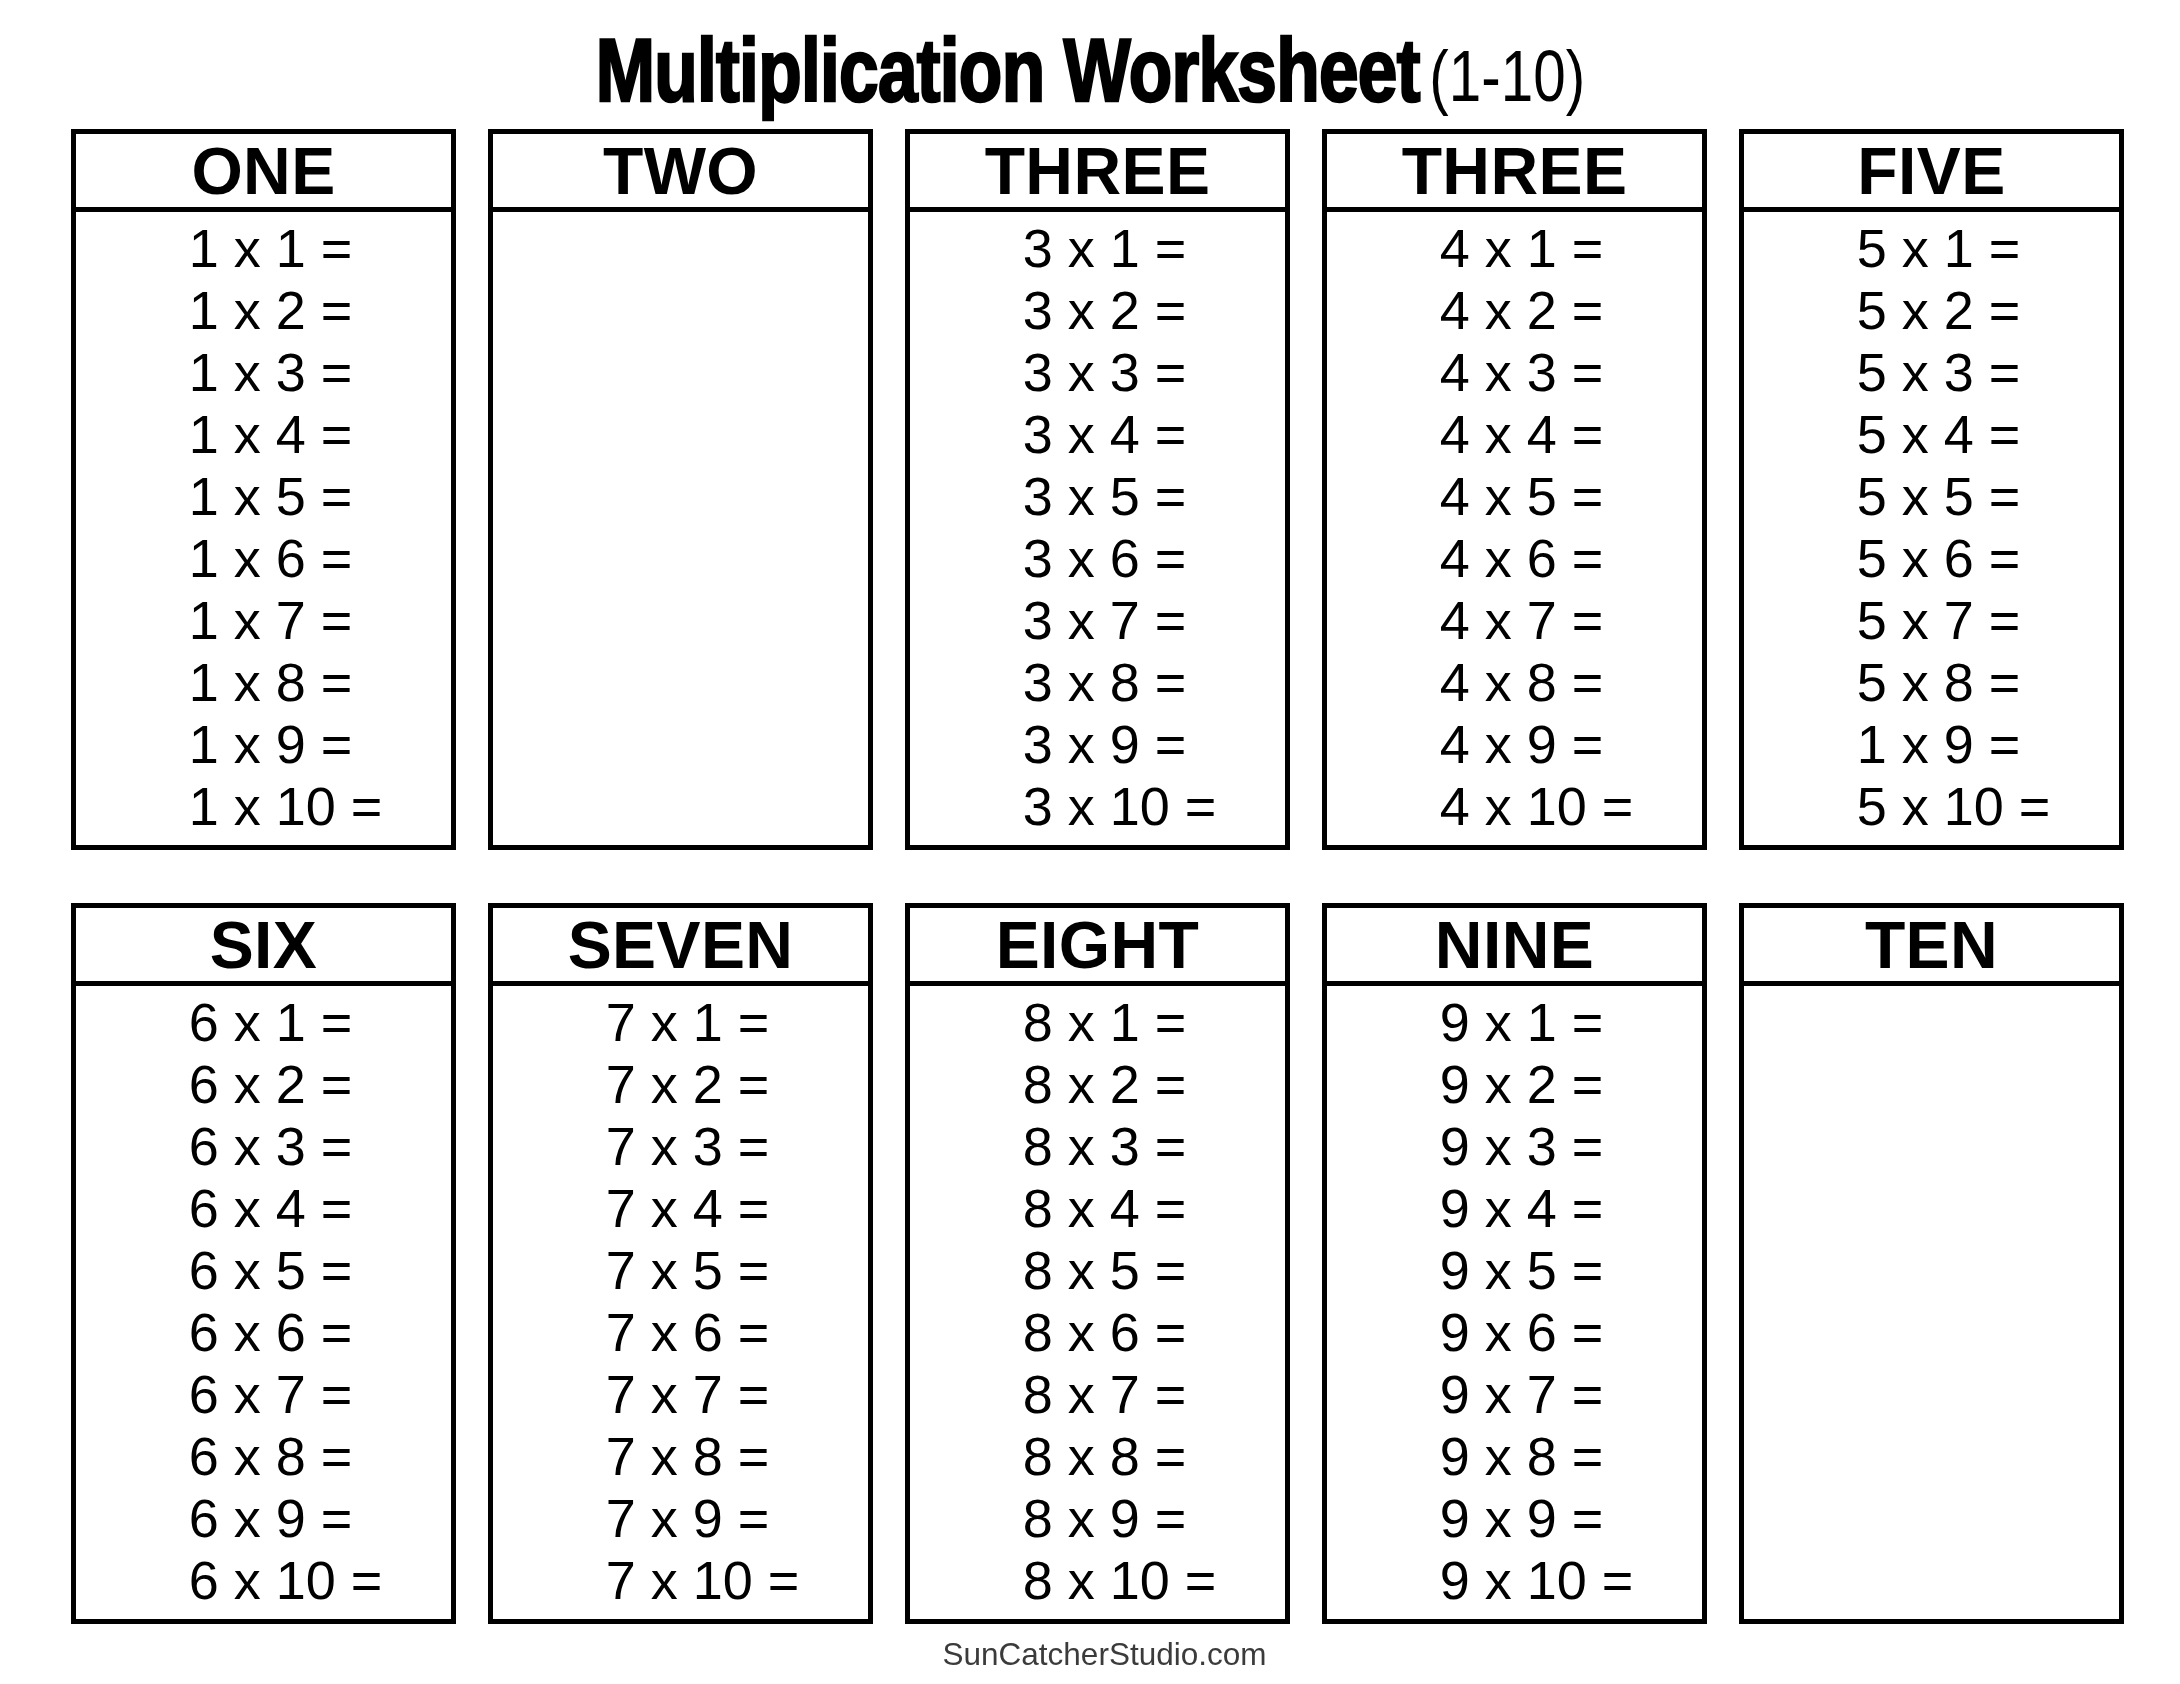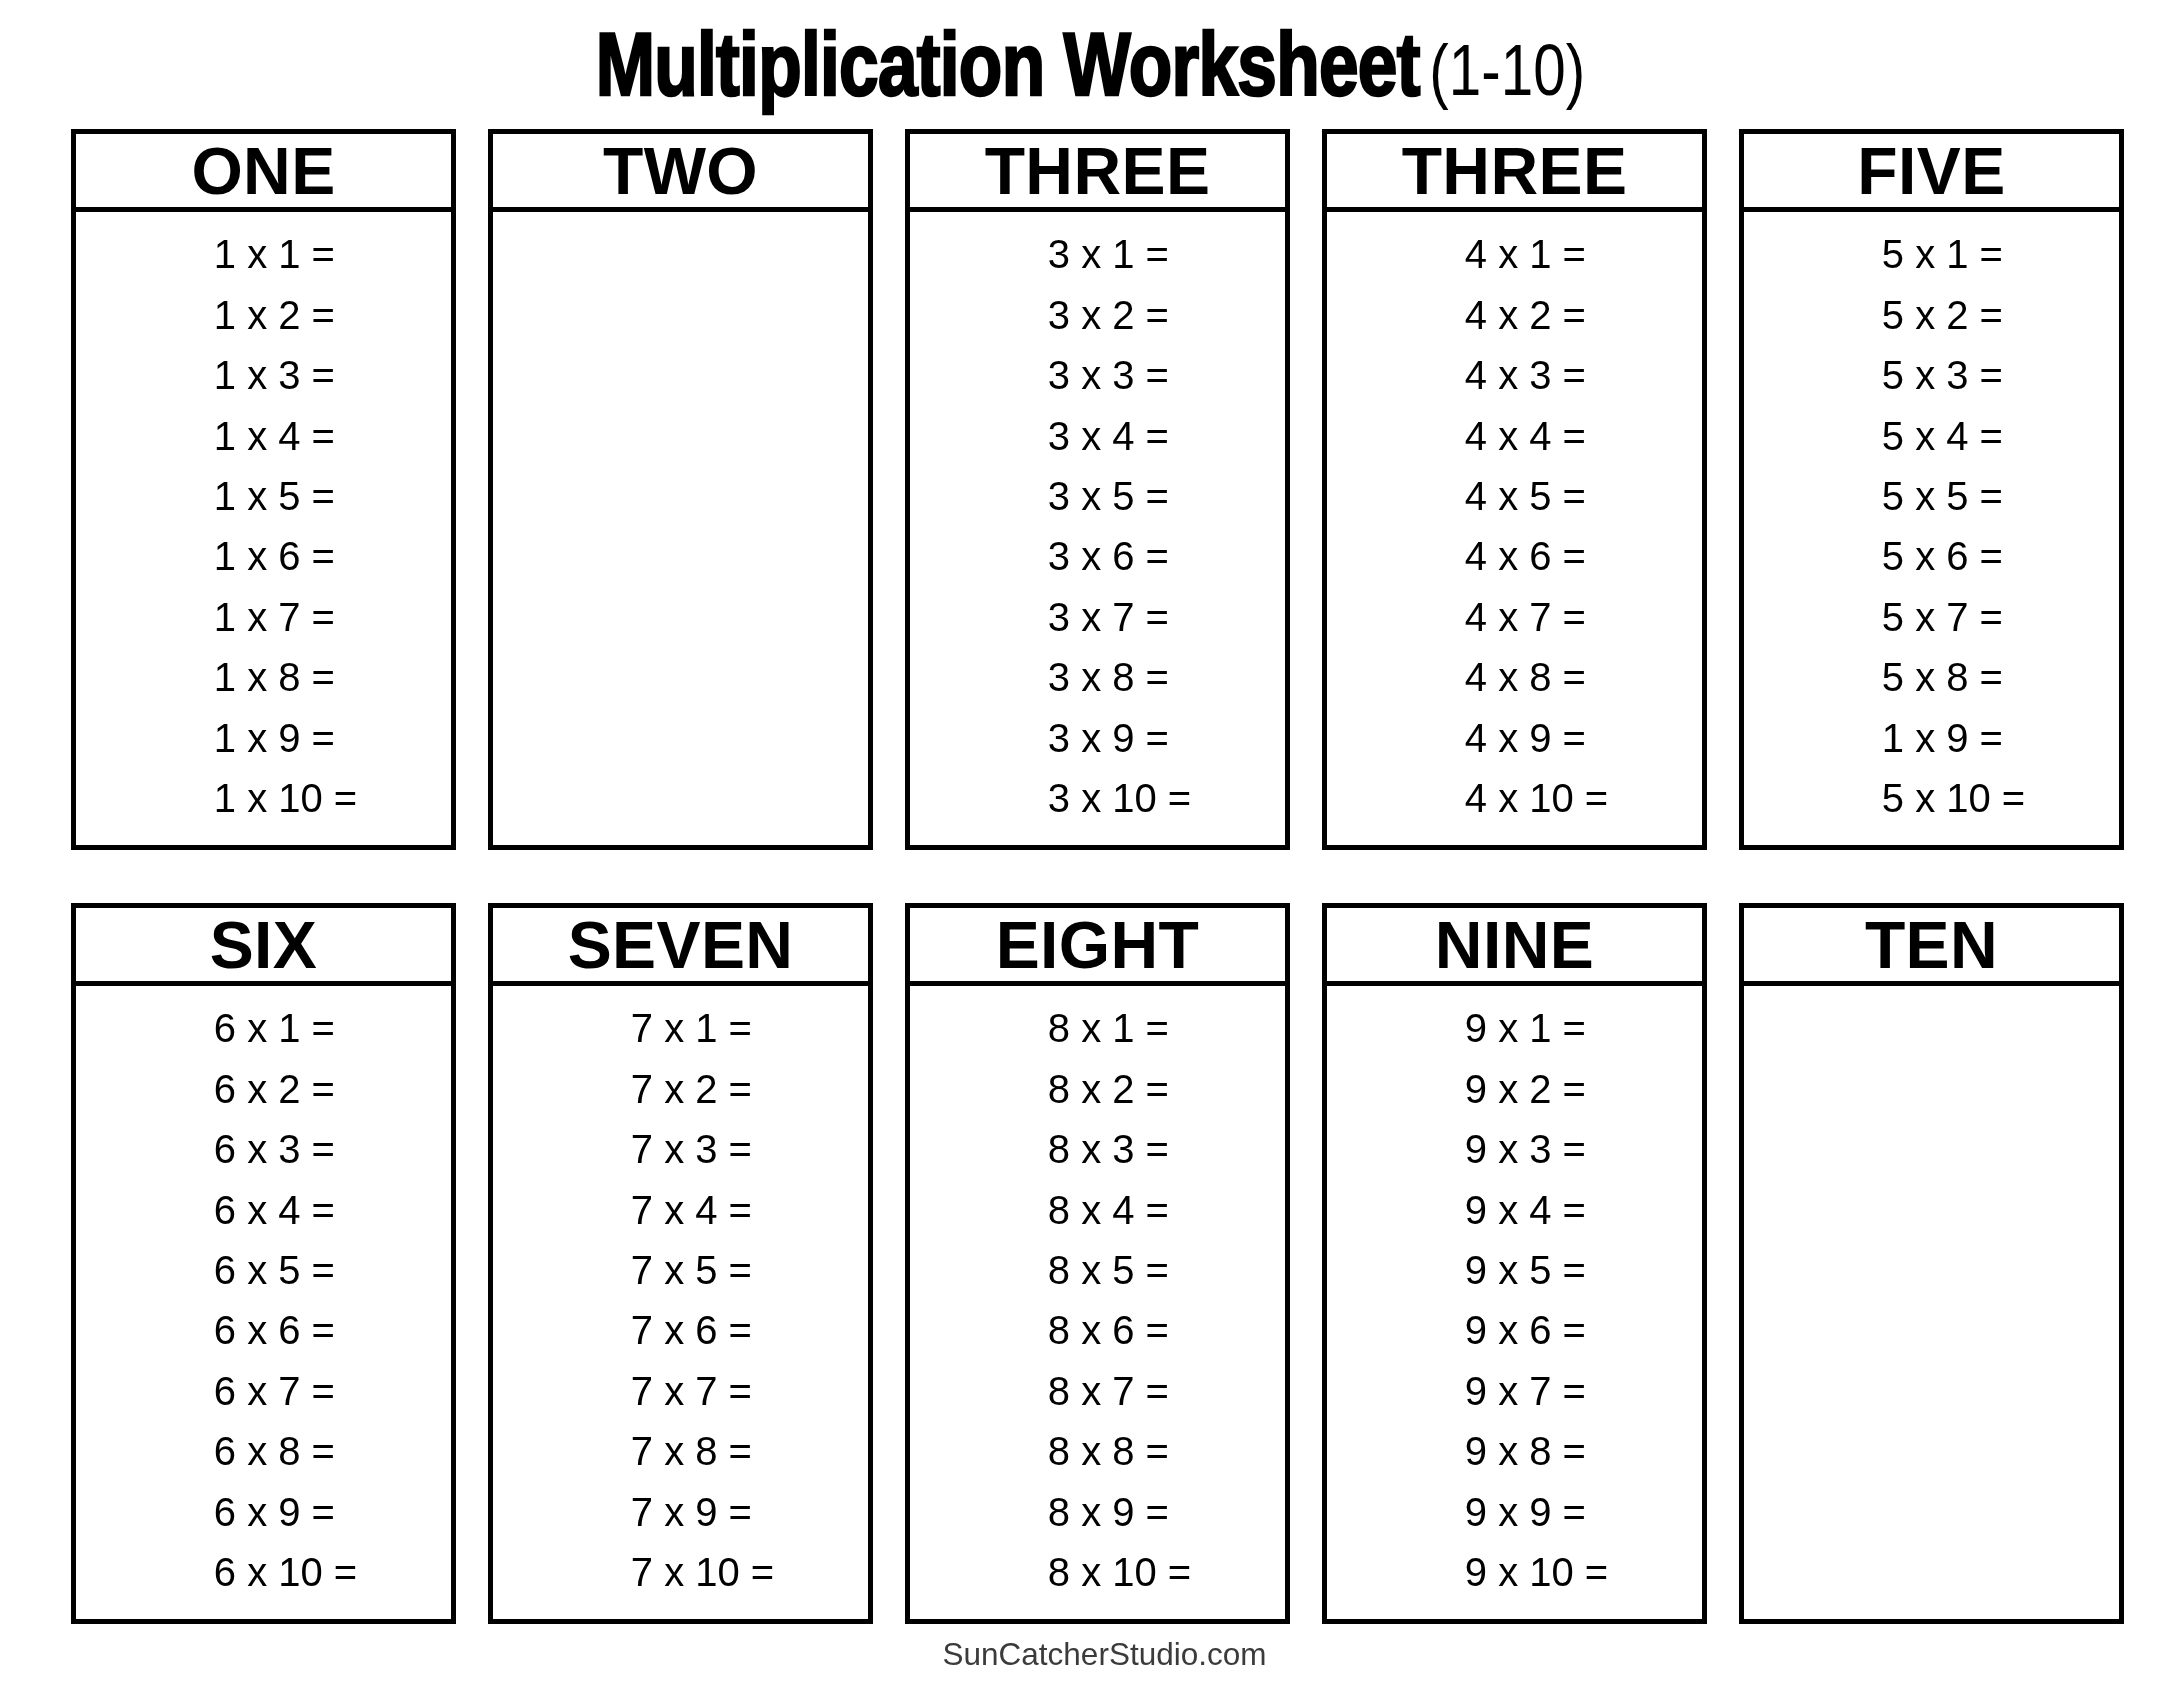--- a/index.html
+++ b/index.html
@@ -17,21 +17,21 @@
     width: 2181px;
     height: 1685px;
     background: var(--bg-color);
     color: var(--text-color);
     font-family: "Liberation Sans", sans-serif;
     overflow: hidden;
   }
   .title-row {
     height: 129px;
     text-align: center;
-    padding-top: 13px;
+    padding-top: 19px;
     white-space: nowrap;
   }
   .title-scale {
     display: inline-block;
     transform: scaleX(0.80);
     transform-origin: 50% 50%;
   }
   .title-main {
     font-size: 89px;
     font-weight: bold;
@@ -73,21 +73,21 @@
     flex: 1;
     display: flex;
     justify-content: center;
     padding: 5.1px 0 8.5px 0;
   }
   .problems {
     display: flex;
     flex-direction: column;
     justify-content: space-evenly;
     width: max-content;
-    font-size: 40px;
+    font-size: 54px;
     margin-left: 44px;
   }
   .problem-row {
     white-space: pre;
     text-align: left;
   }
   .footer {
     margin-top: 12px;
     text-align: center;
     font-size: 31.5px;

